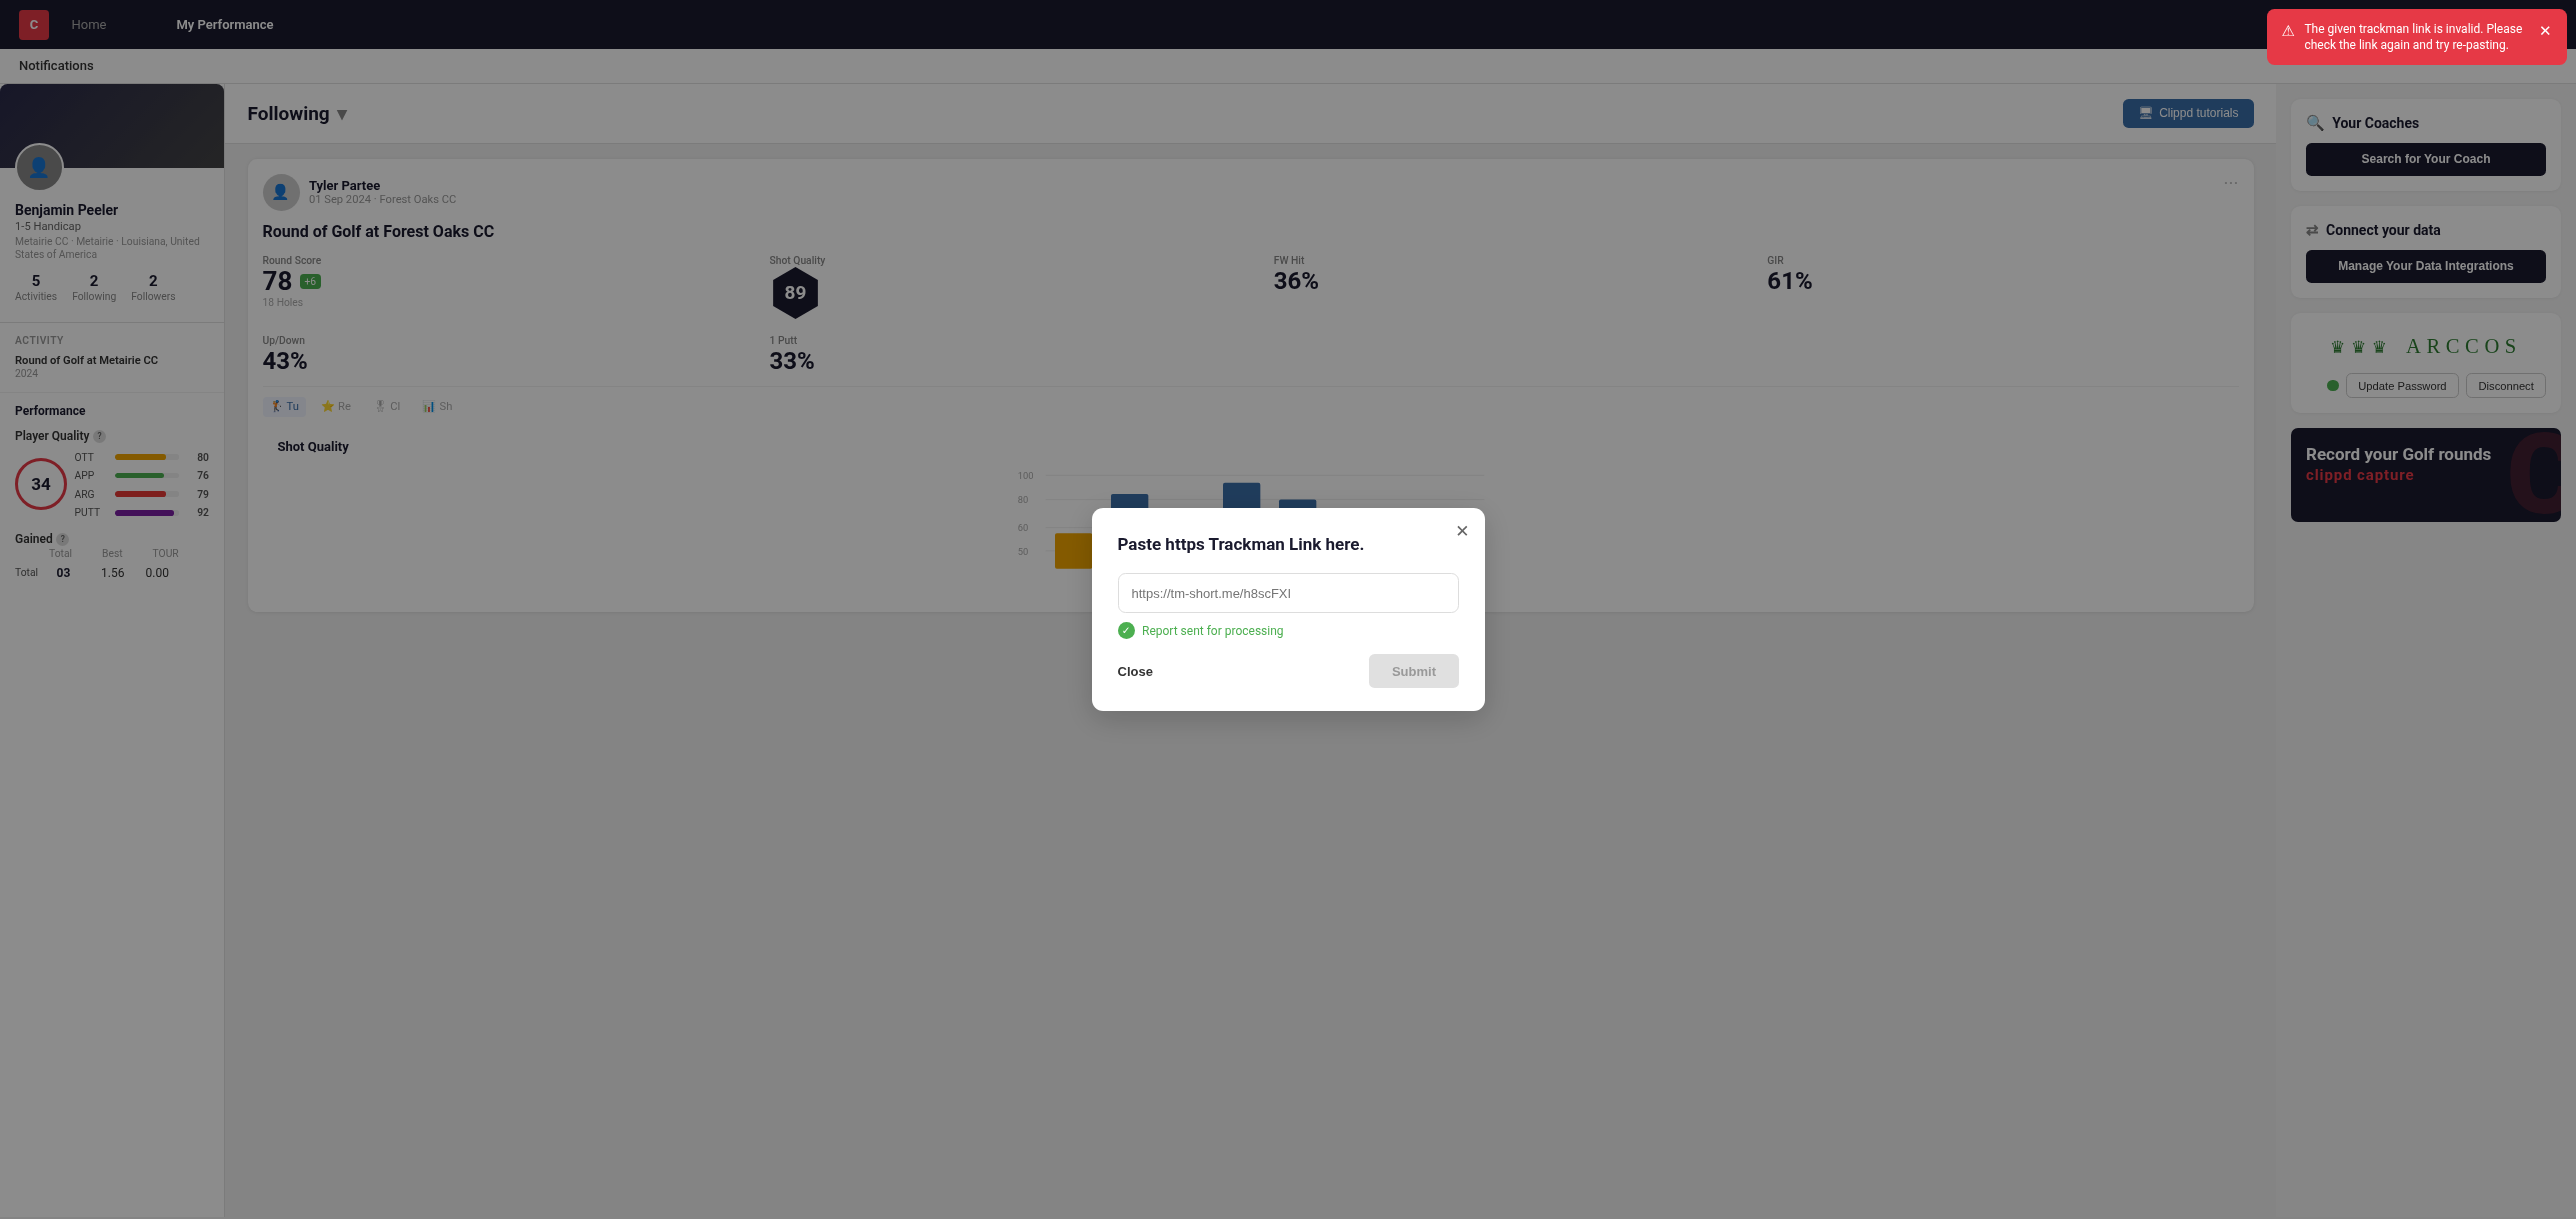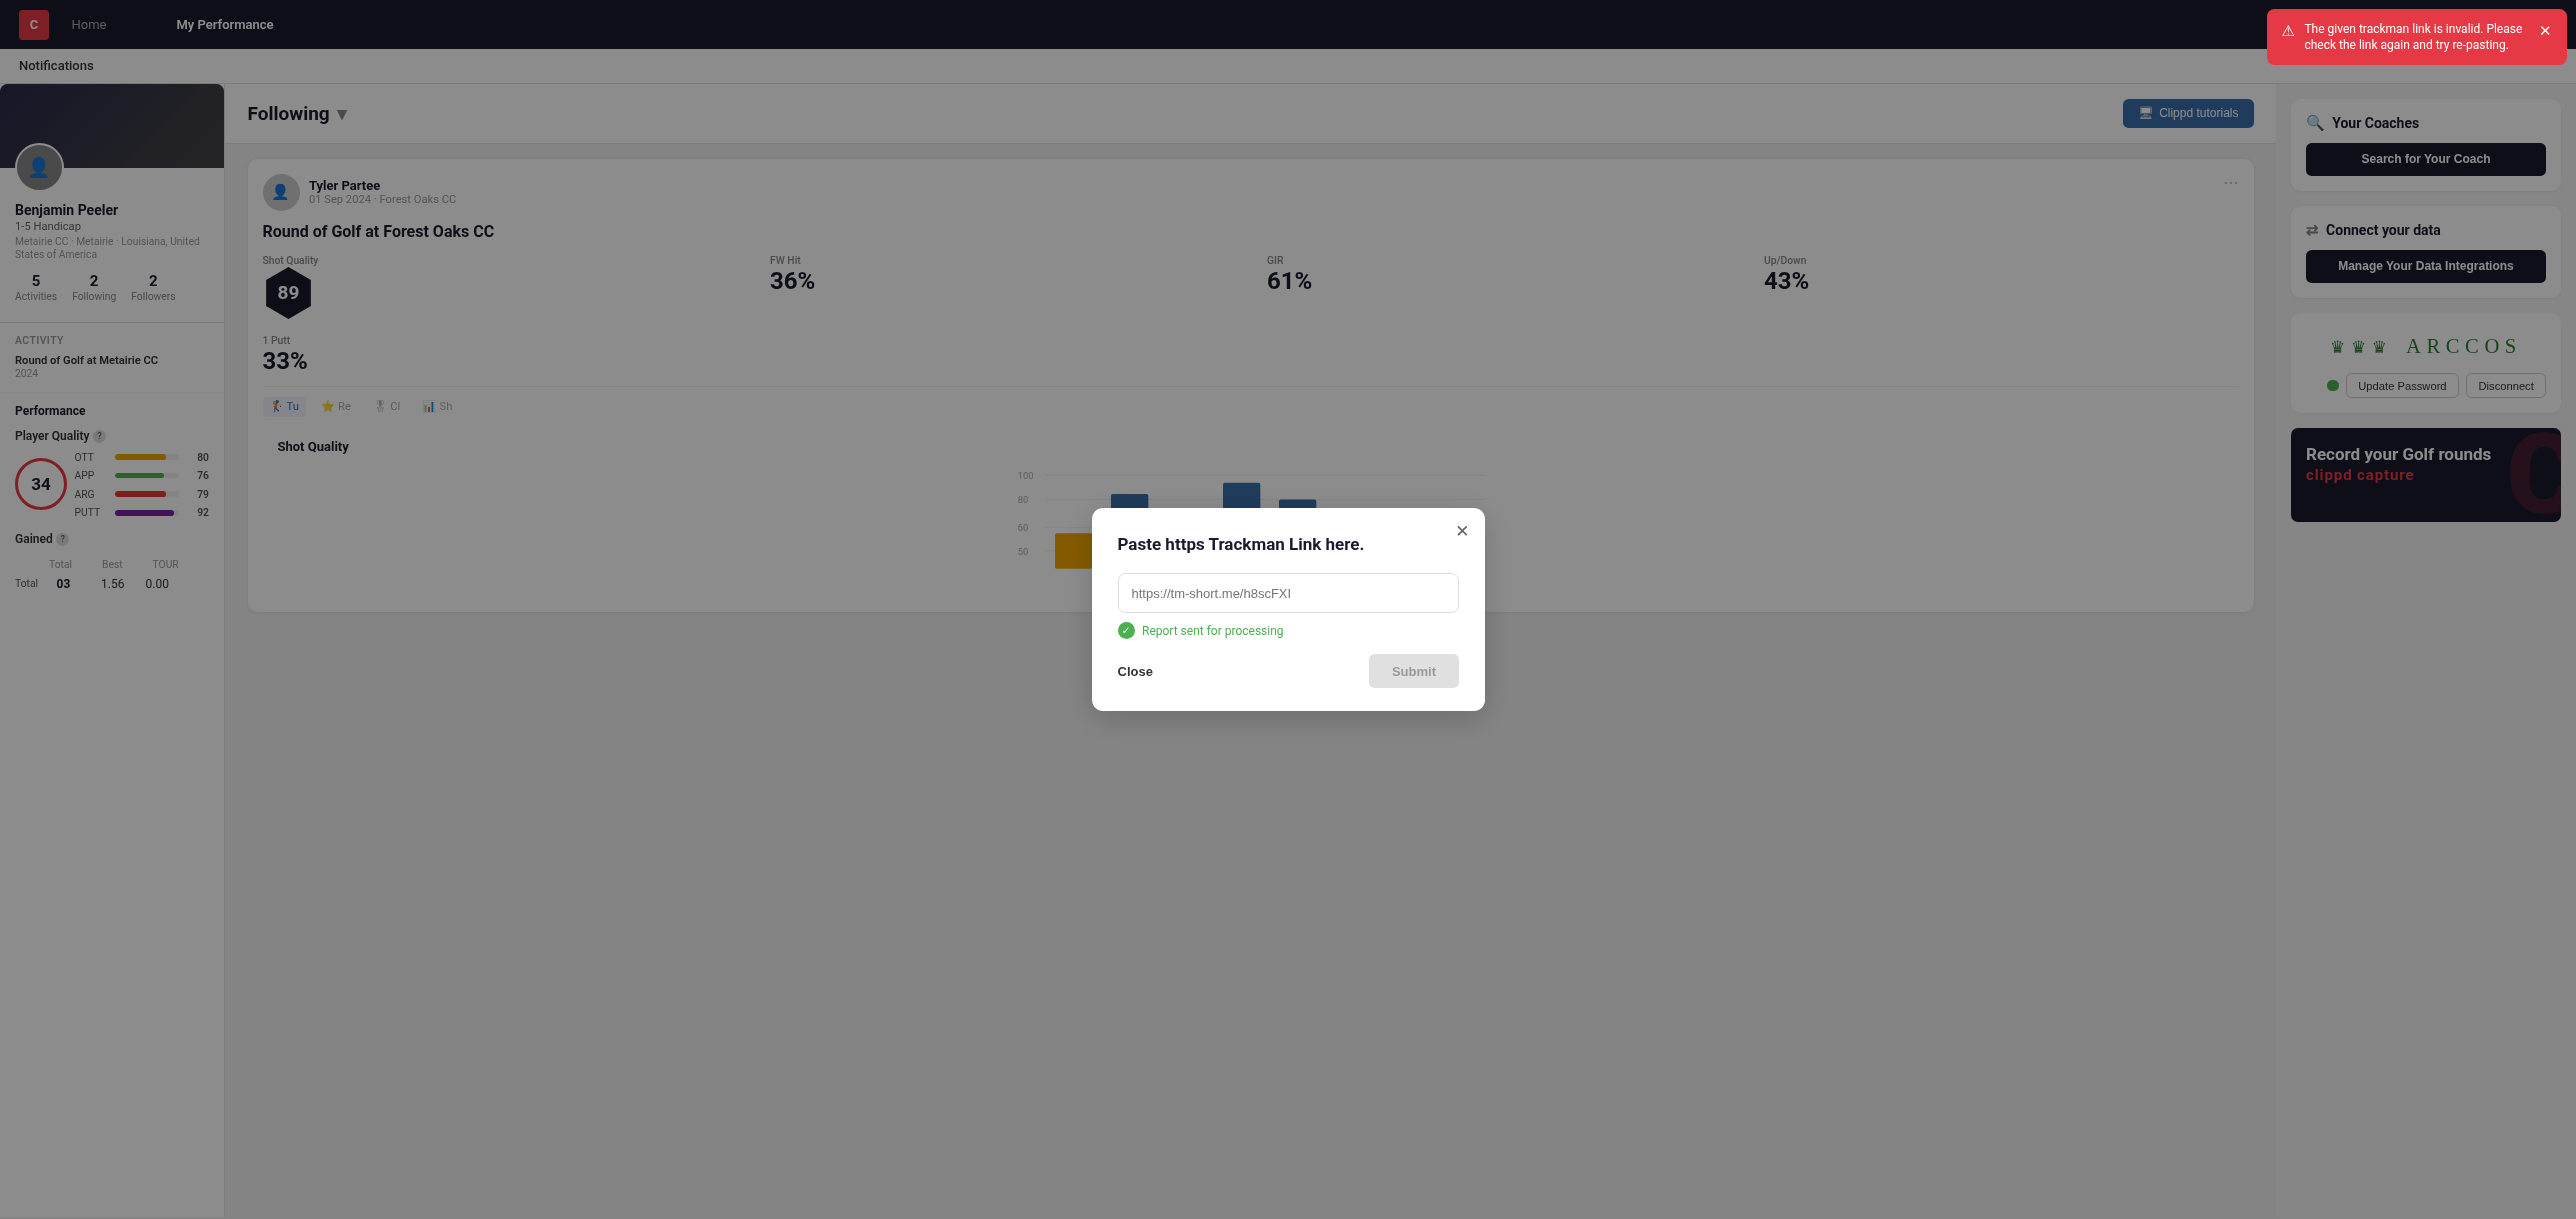--- a/index.html
+++ b/index.html
@@ -816,21 +816,21 @@
             <span class="perf-quality-label">PUTT</span>
             <div class="perf-bar-container">
               <div class="perf-bar bar-putt" style="width:92%"></div>
             </div>
             <span class="perf-bar-val">92</span>
           </div>
         </div>
       </div>
 
       <div class="gained-section">
-        <div style="font-size:12px;font-weight:600;color:#333;margin-bottom:12px;display:flex;align-items:center;gap:3.7px;">
+        <div style="font-size:12px;font-weight:600;color:#333;margin-bottom:1px;display:flex;align-items:center;gap:3.7px;">
           <span>Gained</span>
           <span style="width:13px;height:13px;border-radius:50%;background:#ddd;display:inline-flex;align-items:center;justify-content:center;font-size:8.4px;color:#666;">?</span>
         </div>
         <div class="gained-header">
           <span style="margin-left:34px;">Total</span>
           <span>Best</span>
           <span>TOUR</span>
         </div>
         <div class="gained-row">
           <span class="gained-label">Total</span>
@@ -862,20 +862,28 @@
             <div class="feed-avatar">👤</div>
             <div>
               <div class="feed-user-name">Tyler Partee</div>
               <div class="feed-user-meta">01 Sep 2024 · Forest Oaks CC</div>
             </div>
           </div>
           <div class="feed-more">···</div>
         </div>
         <div class="feed-card-title">Round of Golf at Forest Oaks CC</div>
         <div class="feed-stats">
+          <div class="feed-stat-block">
+            <div class="feed-stat-label">Round Score</div>
+            <div style="display:flex;align-items:center;gap:3.7px;">
+              <span class="feed-stat-value">78</span>
+              <span class="feed-stat-badge">+6</span>
+            </div>
+            <div class="feed-stat-sub">18 Holes</div>
+          </div>
           <div class="feed-stat-block">
             <div class="feed-stat-label">Shot Quality</div>
             <div class="shot-quality-hex">89</div>
           </div>
           <div class="feed-stat-block">
             <div class="feed-stat-label">FW Hit</div>
             <div class="feed-stat-pct">36%</div>
           </div>
           <div class="feed-stat-block">
             <div class="feed-stat-label">GIR</div>

